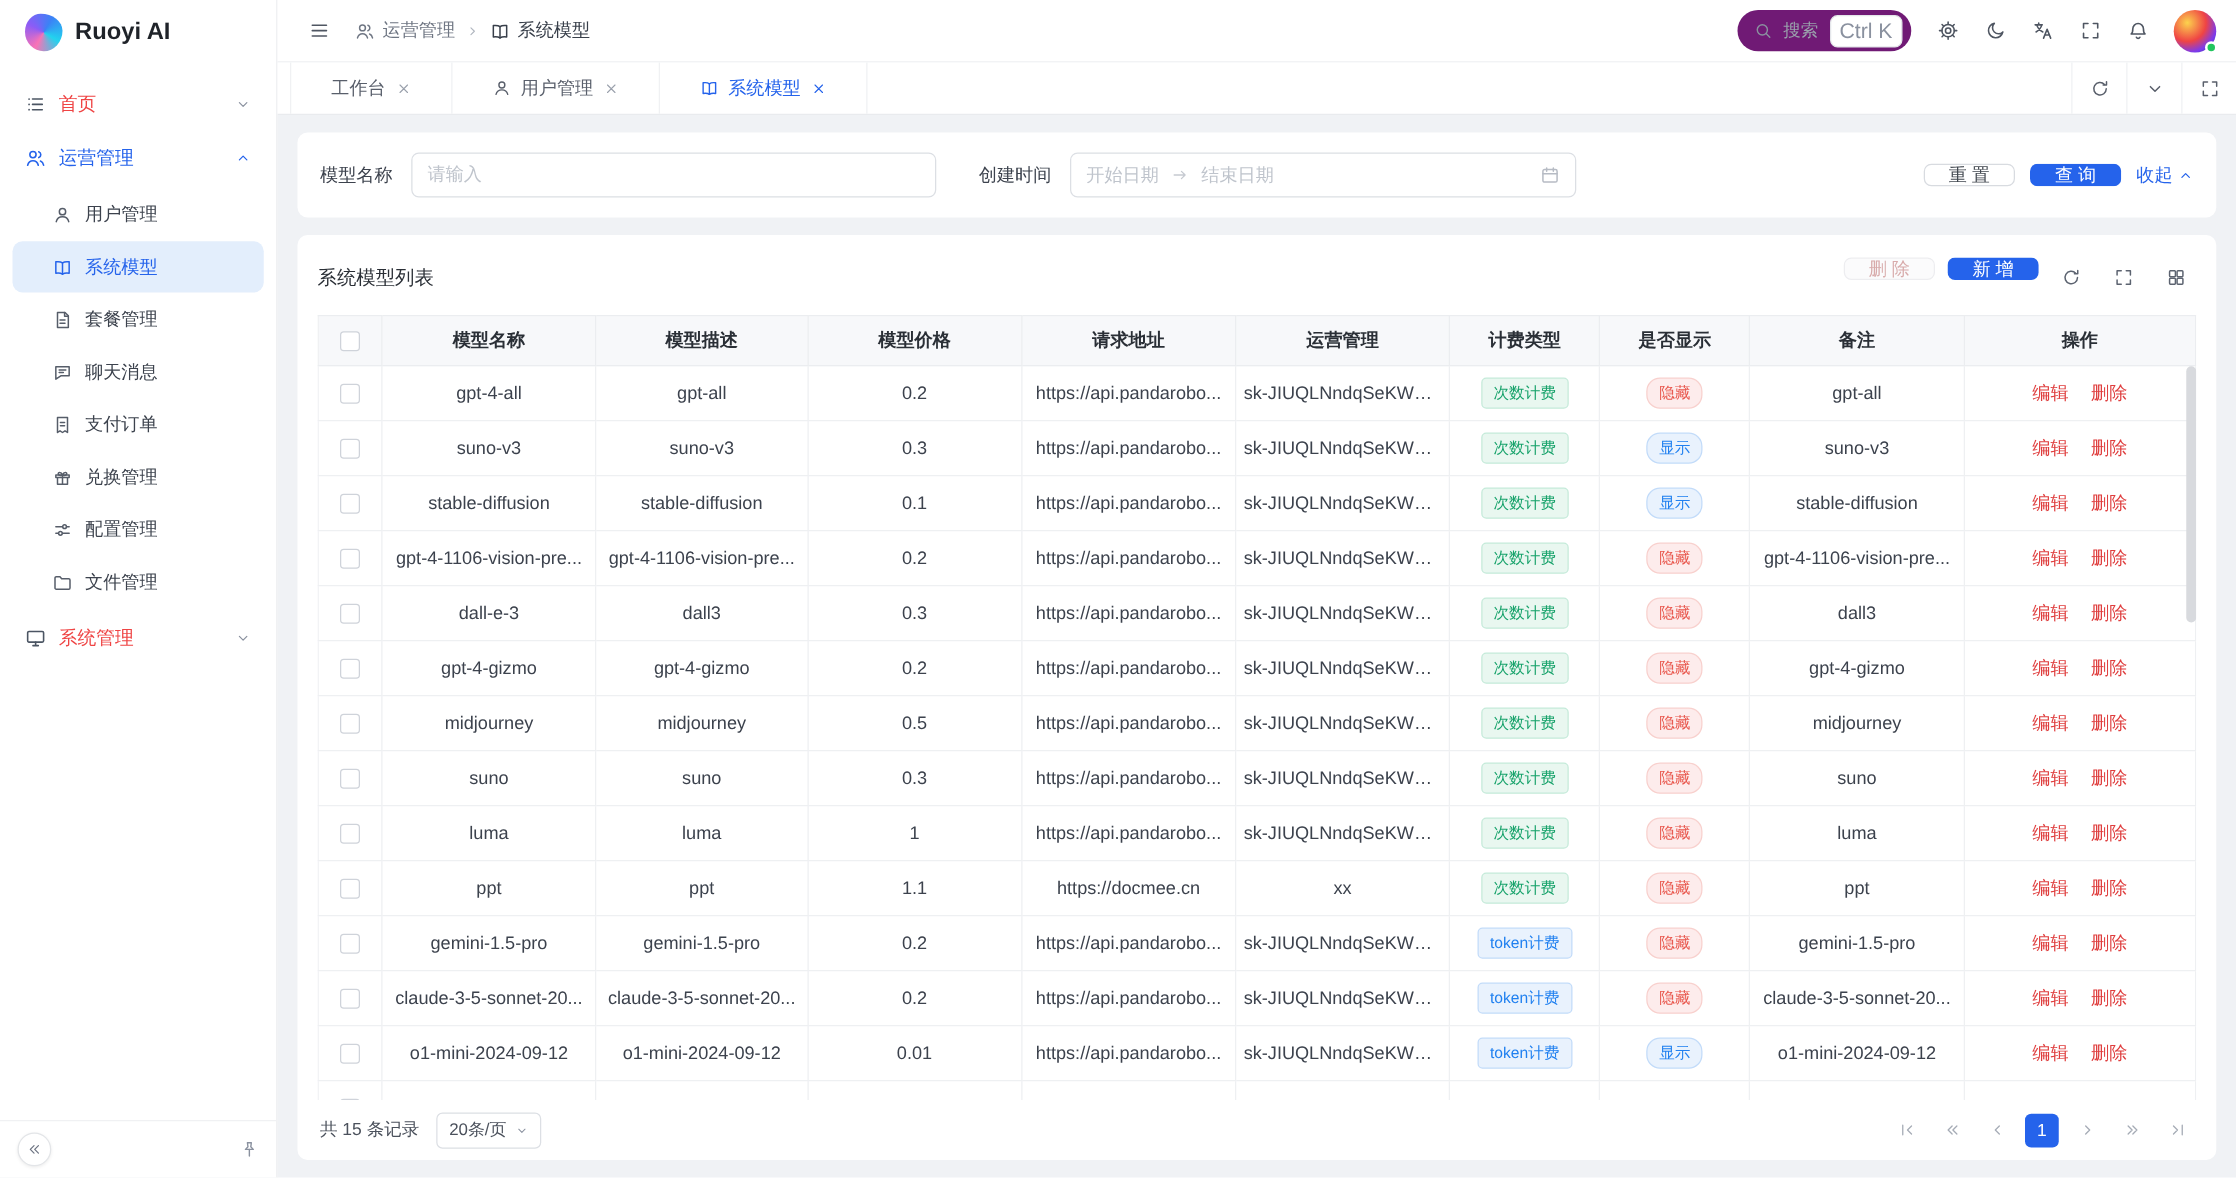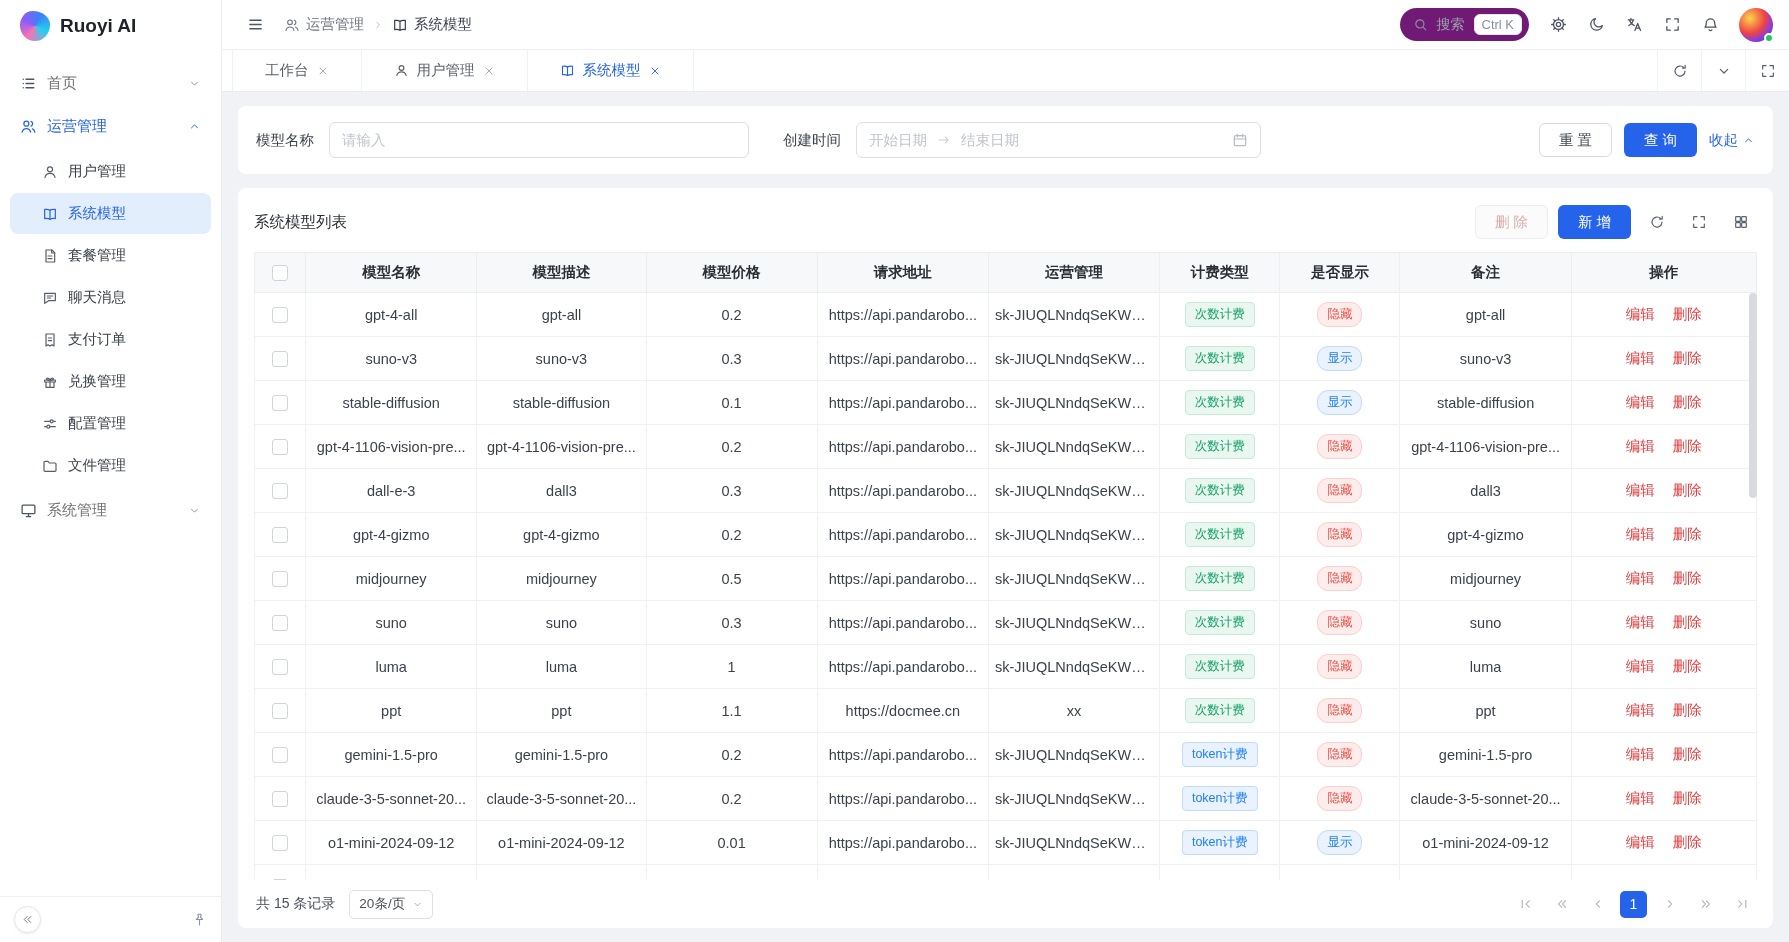--- a/index.html
+++ b/index.html
@@ -9,21 +9,21 @@
   [data-icon] svg{width:1em;height:1em;display:block}
 
   .app{display:flex;width:1789px;height:942px}
 
   
   .sidebar{width:222px;background:#fff;display:flex;flex-direction:column;border-right:1px solid #ebedf0;flex-shrink:0}
   .logo-row{height:52px;display:flex;align-items:center;gap:10px;padding:0 20px;flex-shrink:0}
   .logo-mark{width:30px;height:30px;border-radius:42% 58% 50% 50%/48% 45% 55% 52%;background:conic-gradient(from 210deg,#f973b6,#8b5cf6,#3b82f6,#22d3ee,#f973b6)}
   .app-title{font-size:19px;font-weight:700;color:#1f2329}
   .nav{flex:1;padding:10px 10px;overflow:hidden}
-  .nav-item{height:43px;display:flex;align-items:center;gap:10px;padding:0 10px;border-radius:8px;color:#737373;font-size:15px;cursor:pointer}
+  .nav-item{height:43px;display:flex;align-items:center;gap:10px;padding:0 10px;border-radius:8px;color:#ef4444;font-size:15px;cursor:pointer}
   .nav-icon{font-size:17px;color:#4b5563}
   .nav-item .spacer{flex:1}
   .chev{font-size:13px;color:#8a919f}
   .nav-item.expanded{color:#2563eb}
   .nav-item.expanded .nav-icon,.nav-item.expanded .chev{color:#2563eb}
   .sub-items{padding:2px 0}
   .sub-item{height:41px;display:flex;align-items:center;gap:10px;padding:0 10px 0 32px;border-radius:8px;font-size:14.5px;color:#3c424d;cursor:pointer;margin:1px 0}
   .sub-item .nav-icon{font-size:16px;color:#565d69}
   .sub-item.active{background:#e3eefc;color:#2563eb}
   .sub-item.active .nav-icon{color:#2563eb}
@@ -36,21 +36,21 @@
   .topbar{height:50px;background:#fff;border-bottom:1px solid #eef0f2;display:flex;align-items:center;padding:0 16px;gap:4px;flex-shrink:0}
   .icon-btn{width:34px;height:34px;border-radius:8px;display:flex;align-items:center;justify-content:center;color:#4f5662;font-size:17px;cursor:pointer}
   .breadcrumb{display:flex;align-items:center;gap:8px;margin-left:8px;font-size:14.5px}
   .crumb{display:flex;align-items:center;gap:6px;color:#6f7683;cursor:pointer}
   .crumb.current{color:#383f4a}
   .crumb .nav-icon{font-size:16px;color:inherit}
   .crumb-sep{color:#b0b6bf;font-size:12px}
   .topbar-right{margin-left:auto;display:flex;align-items:center;gap:4px}
   .search-pill{height:33px;background:#701a75;border-radius:999px;display:flex;align-items:center;gap:9px;padding:0 7px 0 13px;color:#9aa1ac;font-size:14px;cursor:pointer;margin-right:8px}
   .search-pill .sicon{font-size:15px;color:#8a919f}
-  .kbd{background:#fff;border:1px solid #e4e6ea;border-radius:6px;padding:2px 7px;font-size:13px;color:#8a919f}
+  .kbd{background:#fff;border:1px solid #e4e6ea;border-radius:6px;padding:2px 7px;font-size:17px;color:#8a919f}
   .avatar-wrap{position:relative;width:34px;height:34px;margin-left:8px;cursor:pointer}
   .avatar{width:34px;height:34px;border-radius:50%;background:radial-gradient(circle at 32% 30%,#fcd34d,#ef4444 45%,#7c3aed 72%,#1e3a8a)}
   .status-dot{position:absolute;right:-1px;bottom:-1px;width:10px;height:10px;border-radius:50%;background:#22c55e;border:2px solid #fff}
 
   
   .tabbar{height:42px;background:#fff;border-bottom:1px solid #e9ebee;display:flex;align-items:stretch;flex-shrink:0}
   .tabs{display:flex;align-items:stretch;padding-left:10px}
   .tab{display:flex;align-items:center;gap:8px;padding:0 32px;font-size:14.5px;color:#595f6b;border-right:1px solid #f0f1f3;cursor:pointer}
   .tab:first-child{border-left:1px solid #f0f1f3}
   .tab-icon{font-size:15px}
@@ -65,31 +65,31 @@
   .card{background:#fff;border-radius:8px}
 
   .filter-card{height:68px;display:flex;align-items:center;padding:0 18px;gap:10px;flex-shrink:0}
   .field-label{font-size:14.5px;color:#3c424d;margin-right:5px;white-space:nowrap}
   .text-input{width:420px;height:36px;border:1px solid #dcdfe4;border-radius:6px;padding:0 12px;font-size:14.5px;color:#333;background:#fff;outline:none;margin-right:24px}
   .text-input::placeholder{color:#bfc4cc}
   .date-range{width:405px;height:36px;border:1px solid #dcdfe4;border-radius:6px;display:flex;align-items:center;gap:10px;padding:0 12px;color:#bfc4cc;font-size:14.5px;cursor:pointer}
   .date-range .arrow{color:#c6cad1;font-size:14px}
   .date-range .cal{margin-left:auto;color:#b6bbc4;font-size:16px}
   .filter-actions{margin-left:auto;display:flex;align-items:center;gap:12px}
-  .btn{height:34px;padding:0 19px;border-radius:6px;font-size:14.5px;display:inline-flex;align-items:center;justify-content:center;cursor:pointer;border:1px solid transparent;white-space:nowrap}
+  .btn{height:18px;padding:0 19px;border-radius:6px;font-size:14.5px;display:inline-flex;align-items:center;justify-content:center;cursor:pointer;border:1px solid transparent;white-space:nowrap}
   .btn-default{background:#fff;border-color:#d8dbe0;color:#41474f}
   .btn-primary{background:#2563eb;color:#fff}
   .btn-disabled-danger{background:#fbfbfc;border-color:#ededf0;color:#d8abab;cursor:not-allowed}
   .link-collapse{color:#2563eb;display:flex;align-items:center;gap:4px;font-size:14.5px;cursor:pointer;font-weight:500}
   .link-collapse .chev{color:#2563eb}
 
   .table-card{flex:1;display:flex;flex-direction:column;padding:16px 16px 0;min-height:0}
   .table-card-header{display:flex;align-items:center;height:36px;flex-shrink:0}
   .table-title{font-size:15.5px;color:#2a2f36;font-weight:500}
-  .table-toolbar{margin-left:auto;display:flex;align-items:center;gap:10px}
+  .table-toolbar{margin-left:auto;display:flex;align-items:flex-start;gap:10px}
   .toolbar-icon{width:32px;height:32px;display:flex;align-items:center;justify-content:center;color:#5c6370;font-size:16px;cursor:pointer}
   .table-viewport{position:relative;margin-top:12px;height:628px;overflow:hidden;flex-shrink:0}
   table{width:100%;border-collapse:collapse;table-layout:fixed}
   th{height:40px;background:#f7f8fa;border:1px solid #ebedf0;font-size:14.5px;font-weight:700;color:#2a2f36;text-align:center;padding:0 6px}
   td{height:44px;border:1px solid #eef0f2;font-size:14.5px;color:#3c424d;text-align:center;overflow:hidden;white-space:nowrap;text-overflow:ellipsis;padding:0 6px}
   .checkbox{display:inline-block;width:16px;height:16px;border:1.5px solid #cfd3da;border-radius:3px;background:#fff;vertical-align:middle;cursor:pointer}
   .badge{display:inline-block;padding:2.5px 9px;font-size:12.5px;line-height:1.5;border-radius:4px}
   .badge-green{background:#e9f7f0;color:#16a26a;border:1px solid #c4ead9}
   .badge-blue{background:#e9f2fd;color:#2080f0;border:1px solid #c2dbf9}
   .badge-hide{background:#fdecec;color:#e8544a;border:1px solid #f8d0cd;border-radius:11px}

